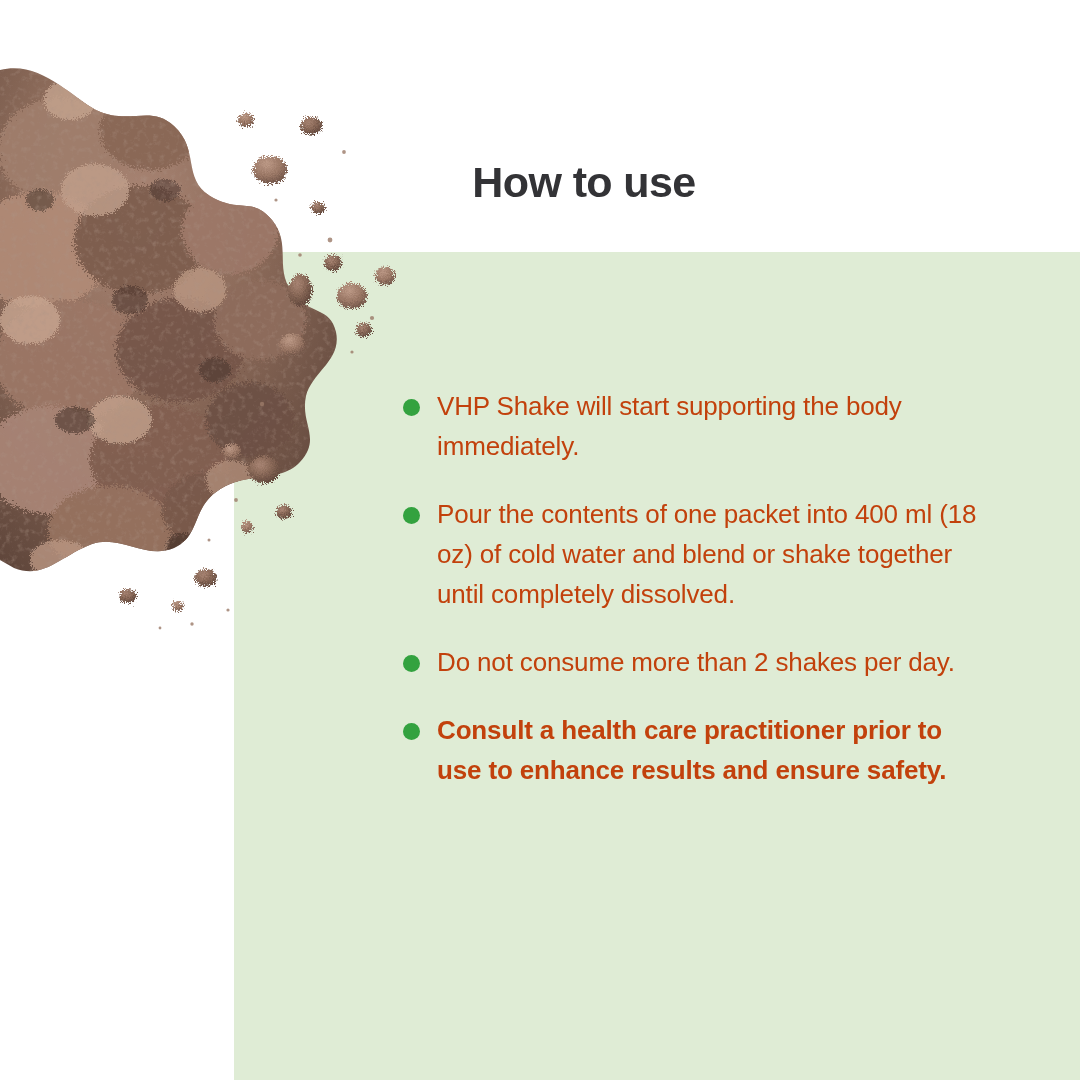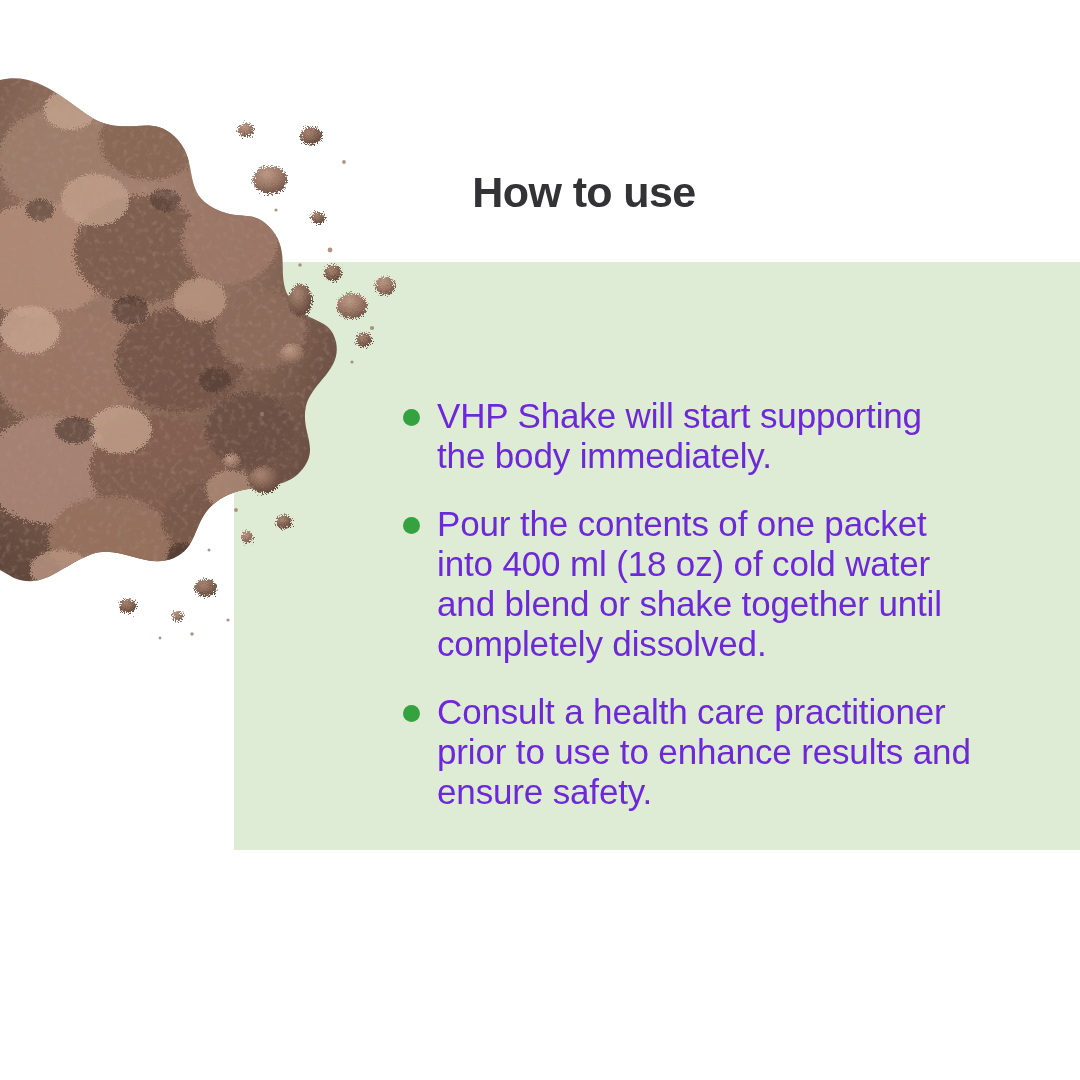--- a/index.html
+++ b/index.html
@@ -7,24 +7,23 @@
     padding: 0;
     background: #ffffff;
   }
   body {
     font-family: "Liberation Sans", sans-serif;
   }
 
   #canvas {
     position: relative;
     width: 1080px;
-    height: 840px;
+    height: 1080px;
     background: #ffffff;
     overflow: hidden;
-    margin-top: 10px;
   }
 
   
   .green-panel {
     position: absolute;
     left: 234px;
     top: 252px;
     width: 846px;
     height: 828px;
     background: #dfecd5;
@@ -49,26 +48,26 @@
     position: absolute;
     left: 398px;
     top: 386px;
     width: 580px;
   }
 
   .instruction-item {
     position: relative;
     padding-left: 39px;
     margin-bottom: 28px;
-    font-size: 35px;
+    font-size: 26px;
     line-height: 40px;
     letter-spacing: -0.15px;
-    color: #6d28d9;
-  }
-  .instruction-item:last-child { margin-bottom: 0; }
+    color: #c2410c;
+  }
+  .instruction-item:last-child { margin-bottom: 0; font-weight: bold; }
 
   .bullet-dot {
     position: absolute;
     left: 5px;
     top: 13px;
     width: 17px;
     height: 17px;
     border-radius: 50%;
     background: #33a23f;
   }
@@ -100,20 +99,24 @@
     <div class="instruction-item">
       <span class="bullet-dot"></span>
       <span class="instruction-text">VHP Shake will start supporting the body immediately.</span>
     </div>
 
     <div class="instruction-item">
       <span class="bullet-dot"></span>
       <span class="instruction-text">Pour the contents of one packet into 400 ml (18 oz) of cold water and blend or shake together until completely dissolved.</span>
     </div>
 
+    <div class="instruction-item">
+      <span class="bullet-dot"></span>
+      <span class="instruction-text">Do not consume more than 2 shakes per day.</span>
+    </div>
 
     <div class="instruction-item">
       <span class="bullet-dot"></span>
       <span class="instruction-text">Consult a health care practitioner prior to use to enhance results and ensure safety.</span>
     </div>
 
   </div>
 
   <div class="powder-photo">
     <svg width="420" height="640" viewBox="0 0 420 640" xmlns="http://www.w3.org/2000/svg">

